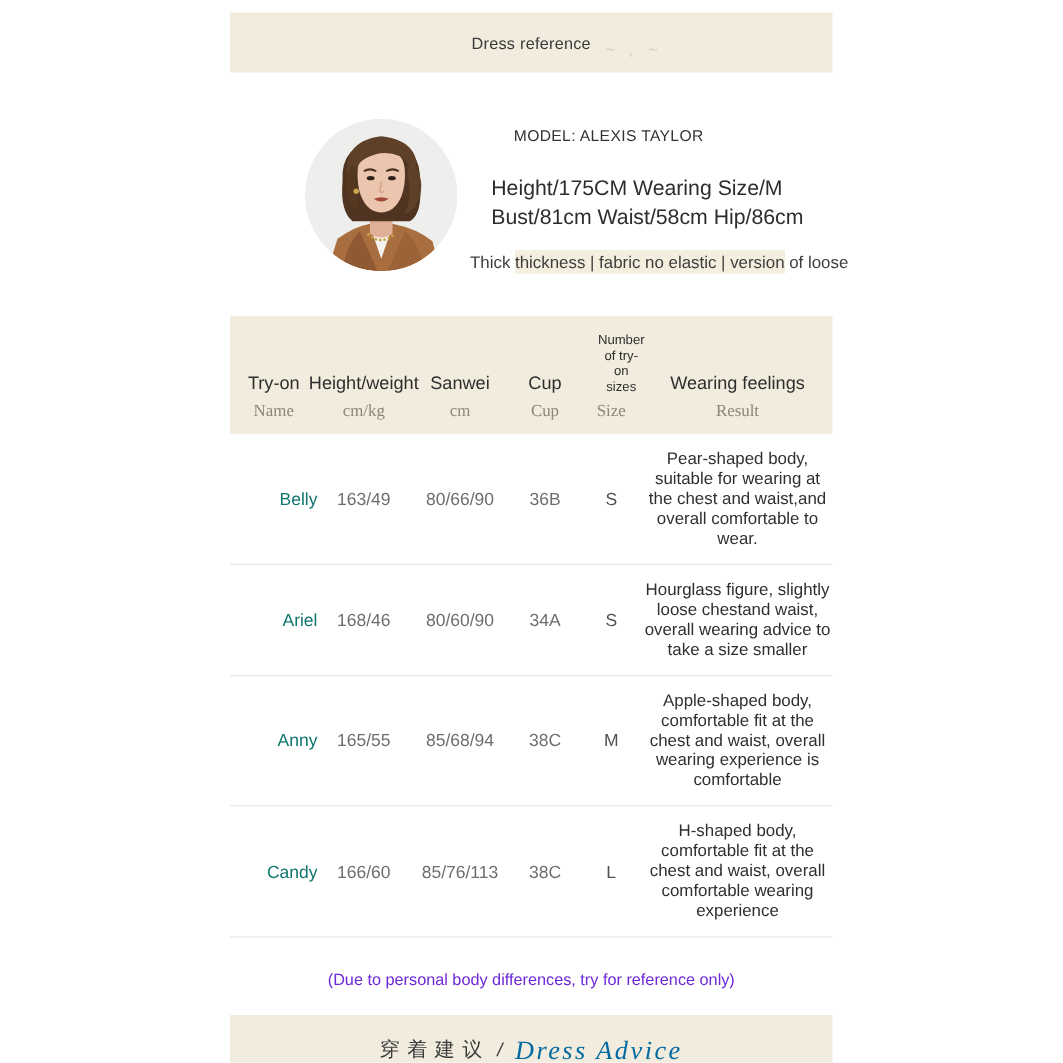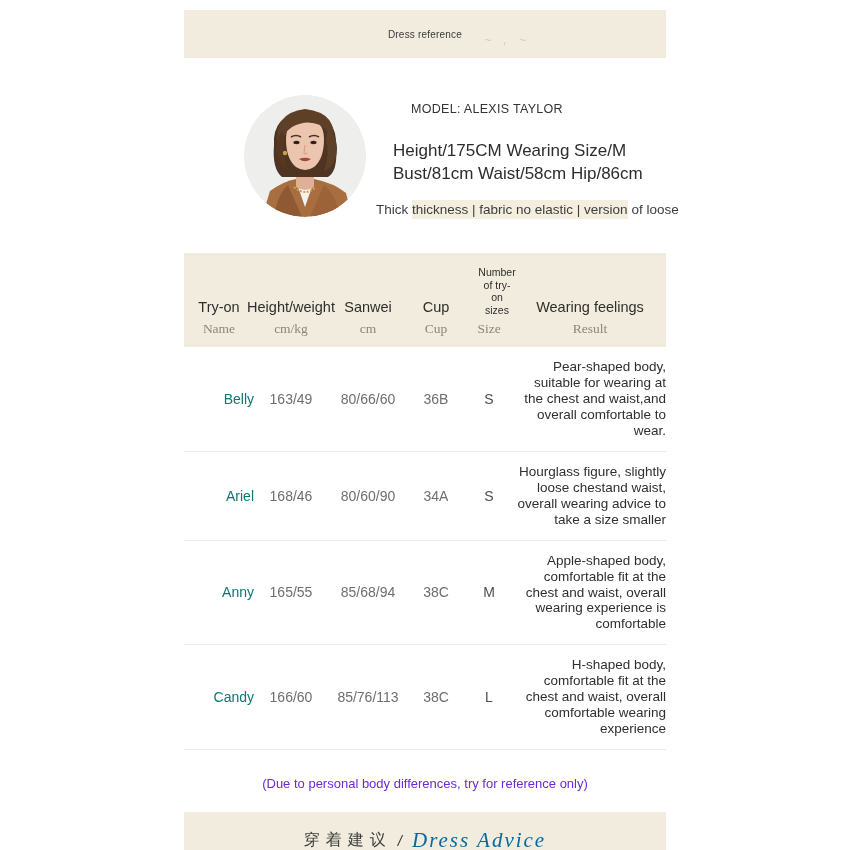--- a/index.html
+++ b/index.html
@@ -8,21 +8,21 @@
     font-family:"Liberation Sans","DejaVu Sans",sans-serif;
     color:#2f2f2f;-webkit-font-smoothing:antialiased;
   }
   .page{width:482px;margin:0 auto;position:relative;padding-top:10px;}
 
   
   .banner{
     background:#f1ecdd;height:48px;display:flex;align-items:center;justify-content:center;
     position:relative;
   }
-  .banner-title{font-size:10px;font-weight:500;color:#3a3a3a;letter-spacing:.2px;}
+  .banner-title{font-size:13px;font-weight:500;color:#3a3a3a;letter-spacing:.2px;}
   .banner-scribble{
     position:absolute;left:300px;top:22px;font-size:13px;color:#c9c4b6;opacity:.8;
     letter-spacing:4px;font-style:italic;
   }
 
   
   .model{display:flex;margin-top:37px;align-items:flex-end;}
   .model-photo{width:122px;height:122px;border-radius:50%;overflow:hidden;flex:0 0 auto;margin-left:60px;}
   .model-info{margin-left:45px;padding-top:6px;}
   .model-label{font-size:12.5px;color:#333;letter-spacing:.3px;margin-bottom:24px;}
@@ -48,21 +48,21 @@
 
   .tryon-row{
     display:flex;align-items:center;border-bottom:1px solid #e9e9e9;
     padding:12px 0;
   }
   .tryon-row:first-of-type{border-top:1px solid #e9e9e9;}
   .td{text-align:center;font-size:14px;color:#6e6e6e;}
   .td.name{color:#0f766e;text-align:right;}
   .td.size{color:#4f4f4f;}
   .td.feel{
-    text-align:right;font-size:13.5px;color:#2f2f2f;line-height:1.18;
+    text-align:center;font-size:13.5px;color:#2f2f2f;line-height:1.18;
   }
 
   .disclaimer{text-align:center;font-size:13px;color:#6d28d9;margin-top:26px;}
 
   
   .advice-banner{
     margin-top:21px;background:#f1ecdd;height:58px;
     display:flex;align-items:center;justify-content:center;gap:10px;
   }
   .advice-cn{font-size:16px;color:#3b3b3b;letter-spacing:6px;font-weight:500;}
@@ -162,21 +162,21 @@
       </div>
       <div class="th c-feel">
         <span class="th-en">Wearing feelings</span>
         <span class="th-sub">Result</span>
       </div>
     </div>
 
     <div class="tryon-row">
       <div class="td name c-name">Belly</div>
       <div class="td c-hw">163/49</div>
-      <div class="td c-sw">80/66/60</div>
+      <div class="td c-sw">80/66/90</div>
       <div class="td c-cup">36B</div>
       <div class="td size c-size">S</div>
       <div class="td feel c-feel">Pear-shaped body, suitable for wearing at the chest and waist,and overall comfortable to wear.</div>
     </div>
     <div class="tryon-row">
       <div class="td name c-name">Ariel</div>
       <div class="td c-hw">168/46</div>
       <div class="td c-sw">80/60/90</div>
       <div class="td c-cup">34A</div>
       <div class="td size c-size">S</div>

